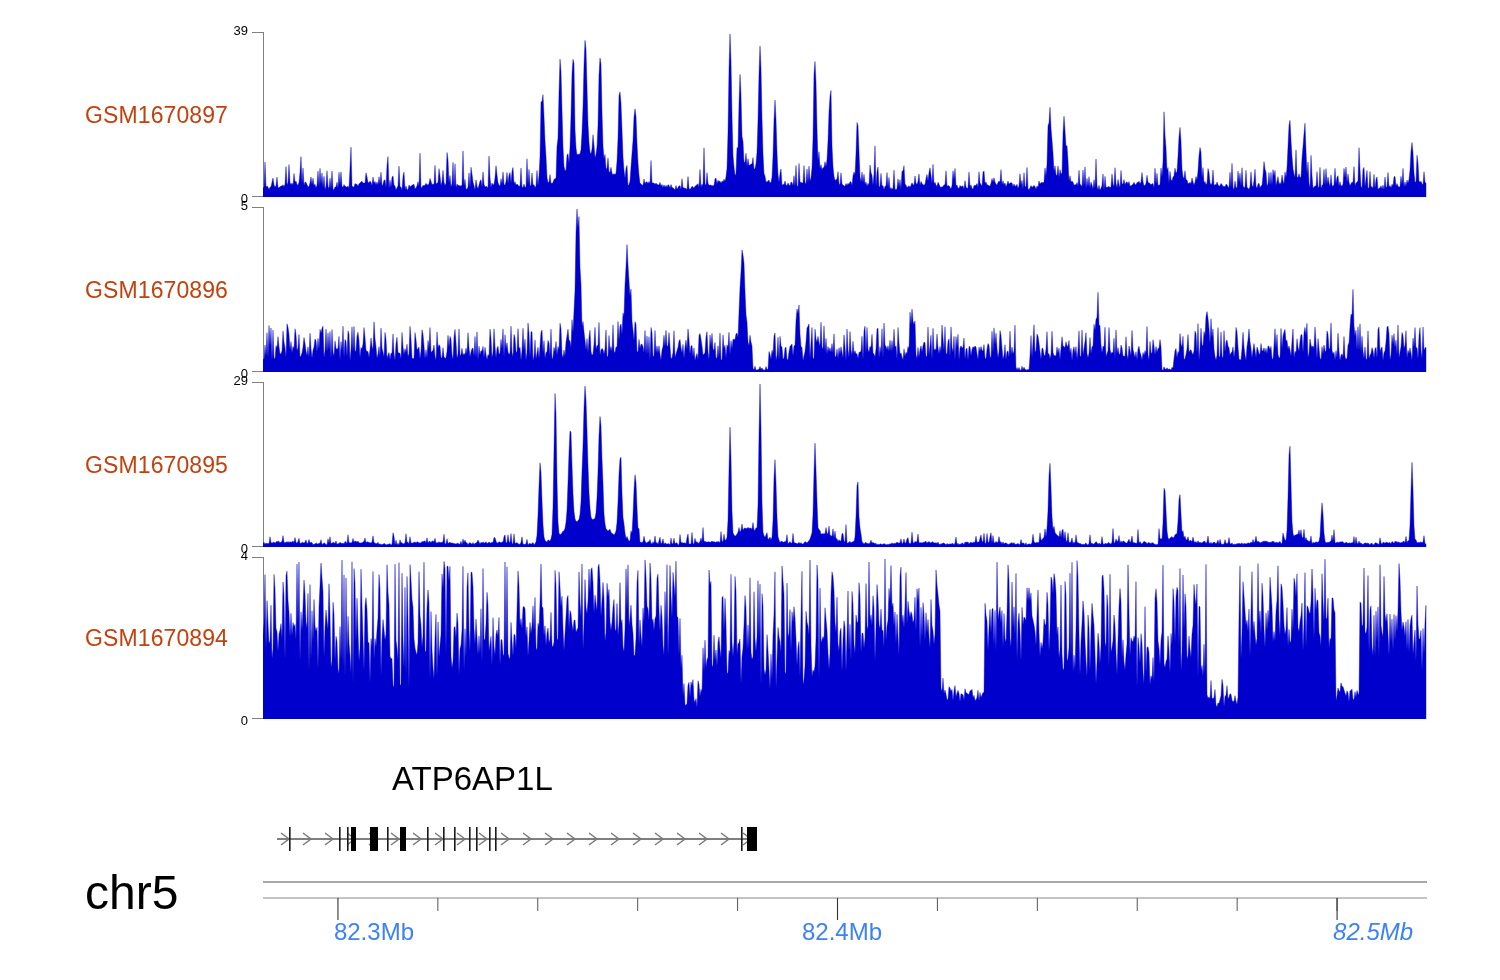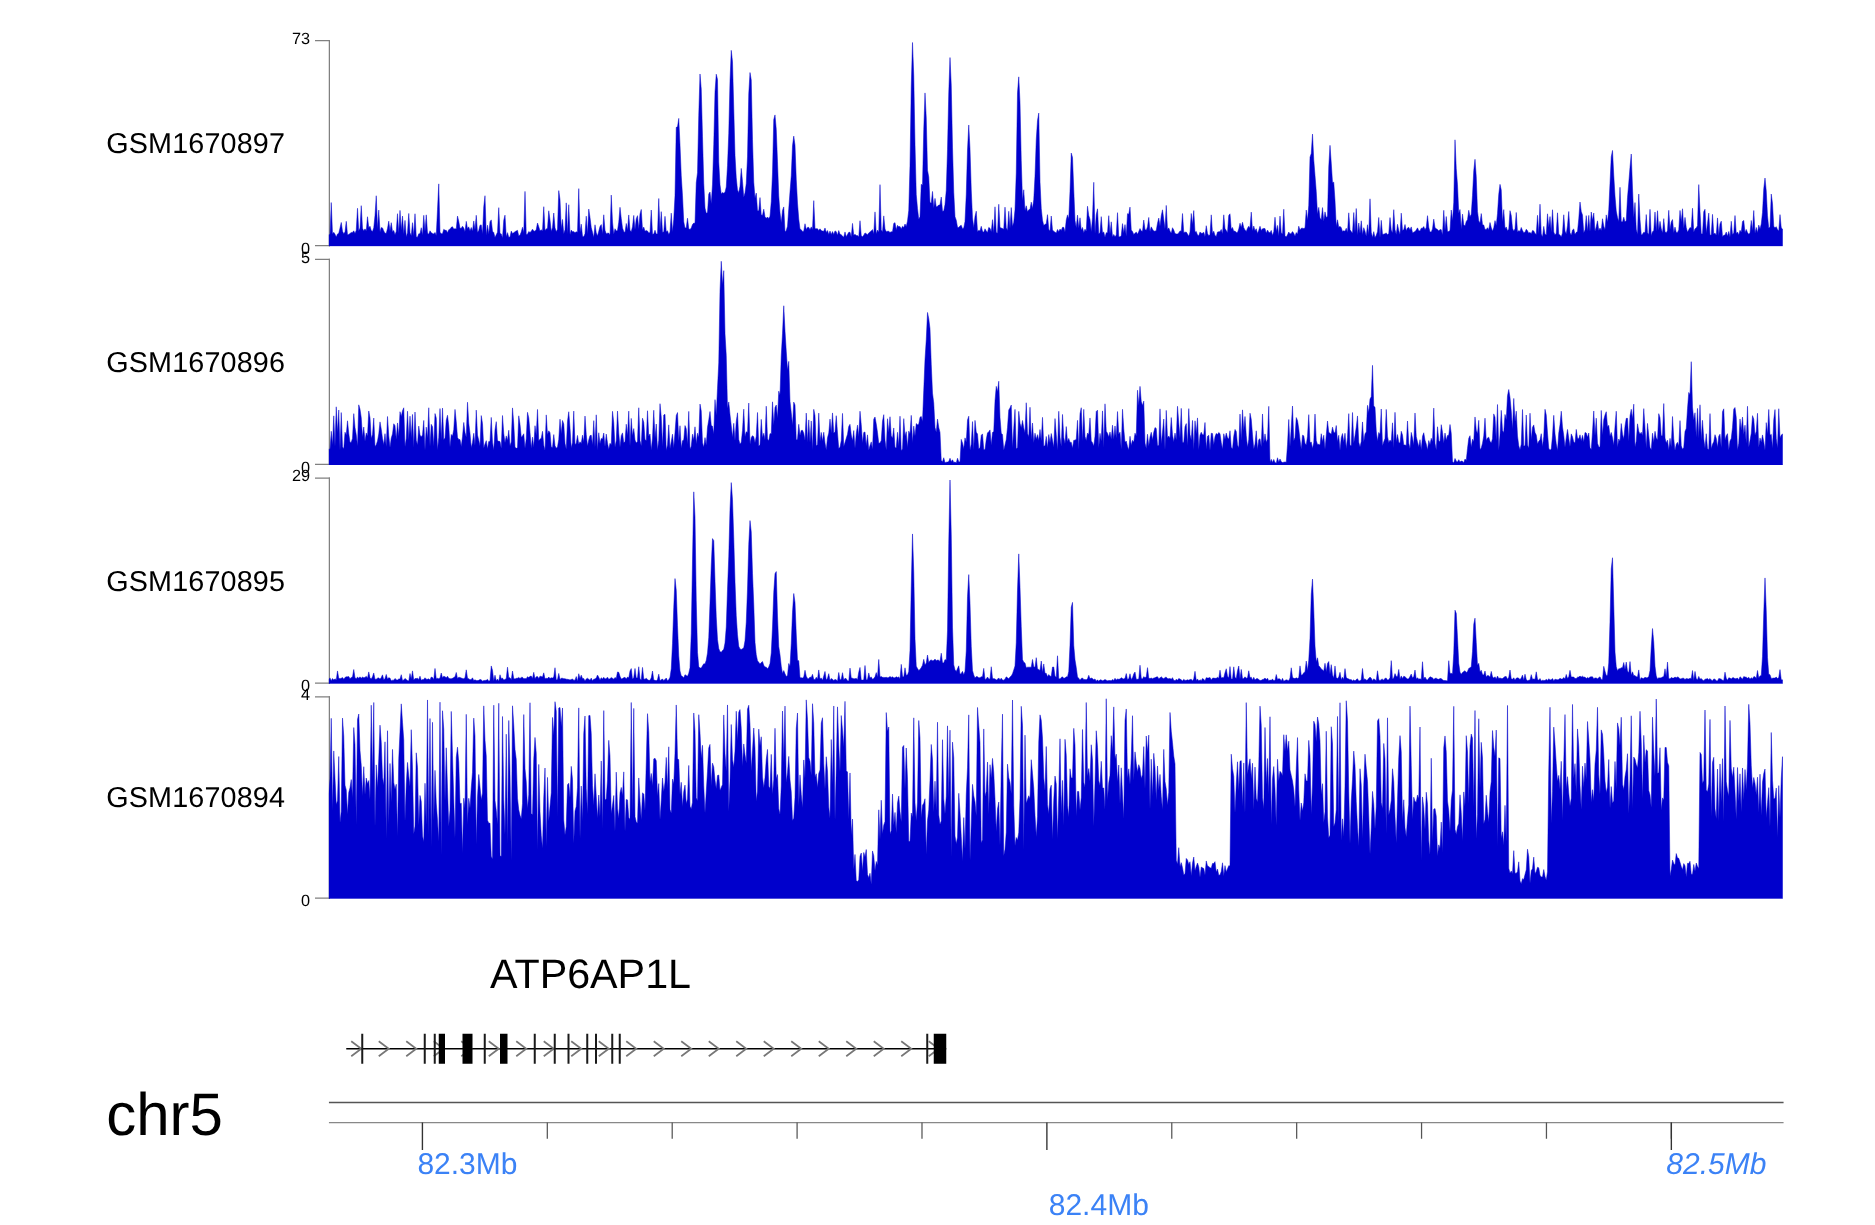--- a/index.html
+++ b/index.html
@@ -4,21 +4,21 @@
 <style>
   html,body{margin:0;padding:0;background:#ffffff;}
   body{width:1500px;height:980px;position:relative;
        font-family:"Liberation Sans", sans-serif;color:#000;overflow:hidden;}
 
   #browser{position:absolute;left:0;top:0;width:1500px;height:980px;}
 
   
   .track{position:absolute;left:0;width:1500px;}
   .track-label{position:absolute;right:1272px;top:50%;transform:translateY(-50%);
-               white-space:nowrap;font-size:23px;color:#000000;letter-spacing:.1px;}
+               white-space:nowrap;font-size:23px;color:#c2410c;letter-spacing:.1px;}
   .axis{position:absolute;left:263px;top:0;bottom:0;width:1px;background:#808080;}
   .axis-cap-top{position:absolute;left:252px;top:0;width:12px;height:1px;background:#808080;}
   .axis-cap-bottom{position:absolute;left:252px;bottom:0;width:12px;height:1px;background:#808080;}
   .tick-max{position:absolute;right:1252px;top:-9px;font-size:13px;color:#000;}
   .tick-min{position:absolute;right:1252px;bottom:-9px;font-size:13px;color:#000;}
   .plot{position:absolute;left:263px;top:0;right:73px;bottom:0;}
   .plot svg{display:block;width:100%;height:100%;}
 
   
   #gene-track{position:absolute;left:0;top:760px;width:1232px;height:100px;}
@@ -33,21 +33,21 @@
   .coord-text{position:absolute;top:40px;font-size:24px;color:#3b82f6;white-space:nowrap;
               transform:translateX(-4px);}
 </style>
 </head>
 <body>
 
 <div id="browser">
 
   <div class="track" id="track-0" style="top:32px;height:165px;">
     <div class="track-label">GSM1670897</div>
-    <div class="tick-max">73</div>
+    <div class="tick-max">39</div>
     <div class="tick-min">0</div>
     <div class="axis"></div>
     <div class="axis-cap-top"></div>
     <div class="axis-cap-bottom"></div>
     <div class="plot">
       <svg viewBox="0 0 1164 165" preserveAspectRatio="none">
         <path id="p0" fill="#0000CC" stroke="#0000CC" stroke-width="0.4" d="M 0 165 L 0.0 155.72 L 1.0 155.61 L 2.0 130.04 L 3.0 155.24 L 4.0 153.85 L 5.0 155.36 L 6.0 157.60 L 7.0 155.20 L 8.0 154.68 L 9.0 150.31 L 10.0 145.97 L 11.0 153.04 L 12.0 155.02 L 13.0 153.57 L 14.0 145.07 L 15.0 155.79 L 16.0 155.51 L 17.0 154.81 L 18.0 154.01 L 19.0 153.91 L 20.0 152.67 L 21.0 154.80 L 22.0 152.23 L 23.0 134.60 L 24.0 152.79 L 25.0 150.47 L 26.0 132.53 L 27.0 150.57 L 28.0 152.75 L 29.0 151.09 L 30.0 152.88 L 31.0 141.40 L 32.0 150.26 L 33.0 149.02 L 34.0 152.46 L 35.0 153.21 L 36.0 150.19 L 37.0 140.42 L 38.0 124.61 L 39.0 151.18 L 40.0 136.06 L 41.0 153.56 L 42.0 150.07 L 43.0 150.35 L 44.0 152.70 L 45.0 154.68 L 46.0 154.58 L 47.0 150.86 L 48.0 144.92 L 49.0 152.82 L 50.0 146.14 L 51.0 153.33 L 52.0 152.34 L 53.0 155.82 L 54.0 153.19 L 55.0 138.97 L 56.0 154.59 L 57.0 136.32 L 58.0 152.20 L 59.0 140.88 L 60.0 155.16 L 61.0 144.29 L 62.0 157.56 L 63.0 154.20 L 64.0 138.74 L 65.0 154.26 L 66.0 156.67 L 67.0 146.15 L 68.0 156.52 L 69.0 139.00 L 70.0 157.50 L 71.0 157.70 L 72.0 155.07 L 73.0 155.05 L 74.0 150.18 L 75.0 156.20 L 76.0 140.25 L 77.0 153.11 L 78.0 139.87 L 79.0 154.40 L 80.0 155.37 L 81.0 152.62 L 82.0 154.14 L 83.0 154.73 L 84.0 155.20 L 85.0 153.95 L 86.0 156.33 L 87.0 135.61 L 88.0 115.09 L 89.0 153.71 L 90.0 154.97 L 91.0 155.01 L 92.0 151.44 L 93.0 152.29 L 94.0 152.28 L 95.0 154.21 L 96.0 151.74 L 97.0 151.30 L 98.0 149.84 L 99.0 149.35 L 100.0 151.11 L 101.0 151.01 L 102.0 151.11 L 103.0 140.85 L 104.0 145.03 L 105.0 150.65 L 106.0 150.67 L 107.0 148.95 L 108.0 150.44 L 109.0 153.44 L 110.0 145.08 L 111.0 151.01 L 112.0 149.47 L 113.0 152.80 L 114.0 149.98 L 115.0 152.92 L 116.0 144.75 L 117.0 151.84 L 118.0 140.22 L 119.0 154.08 L 120.0 152.35 L 121.0 148.14 L 122.0 147.90 L 123.0 155.16 L 124.0 133.38 L 125.0 124.58 L 126.0 156.42 L 127.0 148.18 L 128.0 155.30 L 129.0 145.33 L 130.0 143.90 L 131.0 152.95 L 132.0 154.01 L 133.0 157.92 L 134.0 155.85 L 135.0 153.81 L 136.0 134.12 L 137.0 154.70 L 138.0 155.10 L 139.0 158.31 L 140.0 144.19 L 141.0 140.12 L 142.0 157.44 L 143.0 154.11 L 144.0 157.82 L 145.0 157.63 L 146.0 152.89 L 147.0 154.73 L 148.0 154.14 L 149.0 153.34 L 150.0 152.76 L 151.0 152.27 L 152.0 156.83 L 153.0 156.06 L 154.0 153.69 L 155.0 149.81 L 156.0 154.22 L 157.0 121.14 L 158.0 155.69 L 159.0 155.44 L 160.0 153.21 L 161.0 154.00 L 162.0 153.07 L 163.0 151.33 L 164.0 152.76 L 165.0 152.99 L 166.0 151.57 L 167.0 146.41 L 168.0 149.36 L 169.0 152.71 L 170.0 151.87 L 171.0 152.82 L 172.0 133.35 L 173.0 152.37 L 174.0 151.10 L 175.0 150.69 L 176.0 136.63 L 177.0 143.98 L 178.0 153.23 L 179.0 149.96 L 180.0 138.40 L 181.0 150.17 L 182.0 153.46 L 183.0 151.35 L 184.0 120.47 L 185.0 127.63 L 186.0 150.90 L 187.0 143.56 L 188.0 154.93 L 189.0 151.79 L 190.0 130.29 L 191.0 155.38 L 192.0 131.77 L 193.0 155.85 L 194.0 152.05 L 195.0 153.48 L 196.0 153.25 L 197.0 154.16 L 198.0 153.42 L 199.0 153.84 L 200.0 118.91 L 201.0 153.84 L 202.0 147.31 L 203.0 156.93 L 204.0 157.36 L 205.0 154.97 L 206.0 140.93 L 207.0 155.40 L 208.0 135.22 L 209.0 141.96 L 210.0 150.09 L 211.0 153.84 L 212.0 157.97 L 213.0 147.84 L 214.0 154.23 L 215.0 156.76 L 216.0 152.95 L 217.0 149.28 L 218.0 147.69 L 219.0 155.15 L 220.0 139.83 L 221.0 152.20 L 222.0 155.08 L 223.0 154.52 L 224.0 154.47 L 225.0 156.00 L 226.0 124.05 L 227.0 145.58 L 228.0 155.46 L 229.0 150.95 L 230.0 152.73 L 231.0 152.44 L 232.0 145.77 L 233.0 133.80 L 234.0 142.74 L 235.0 150.43 L 236.0 153.16 L 237.0 154.09 L 238.0 146.78 L 239.0 152.26 L 240.0 139.95 L 241.0 152.16 L 242.0 153.33 L 243.0 149.41 L 244.0 140.32 L 245.0 151.62 L 246.0 143.00 L 247.0 140.52 L 248.0 151.18 L 249.0 139.19 L 250.0 135.55 L 251.0 151.77 L 252.0 149.64 L 253.0 153.04 L 254.0 152.31 L 255.0 152.80 L 256.0 154.38 L 257.0 153.99 L 258.0 136.01 L 259.0 155.44 L 260.0 155.26 L 261.0 152.14 L 262.0 155.28 L 263.0 155.19 L 264.0 126.81 L 265.0 152.62 L 266.0 137.31 L 267.0 153.82 L 268.0 153.59 L 269.0 141.04 L 270.0 153.38 L 271.0 152.61 L 272.0 155.67 L 273.0 153.66 L 274.0 138.50 L 275.0 153.52 L 276.0 143.49 L 277.0 124.51 L 278.0 69.89 L 279.0 69.49 L 280.0 62.71 L 281.0 83.98 L 282.0 108.67 L 283.0 124.59 L 284.0 145.45 L 285.0 150.48 L 286.0 150.18 L 287.0 142.57 L 288.0 151.06 L 289.0 151.54 L 290.0 150.36 L 291.0 147.58 L 292.0 146.49 L 293.0 146.57 L 294.0 114.22 L 295.0 106.15 L 296.0 60.27 L 297.0 27.18 L 298.0 39.28 L 299.0 77.36 L 300.0 114.57 L 301.0 134.48 L 302.0 138.67 L 303.0 138.07 L 304.0 123.25 L 305.0 121.63 L 306.0 131.09 L 307.0 115.30 L 308.0 83.70 L 309.0 41.49 L 310.0 27.36 L 311.0 31.51 L 312.0 97.57 L 313.0 115.87 L 314.0 123.11 L 315.0 121.95 L 316.0 122.50 L 317.0 121.78 L 318.0 117.61 L 319.0 100.48 L 320.0 74.79 L 321.0 32.88 L 322.0 8.29 L 323.0 17.34 L 324.0 54.64 L 325.0 92.29 L 326.0 110.28 L 327.0 119.97 L 328.0 122.12 L 329.0 117.06 L 330.0 102.71 L 331.0 113.11 L 332.0 125.82 L 333.0 122.18 L 334.0 114.79 L 335.0 93.50 L 336.0 43.07 L 337.0 26.03 L 338.0 31.96 L 339.0 79.74 L 340.0 113.68 L 341.0 126.64 L 342.0 122.49 L 343.0 136.65 L 344.0 136.55 L 345.0 126.06 L 346.0 140.00 L 347.0 140.14 L 348.0 135.33 L 349.0 141.35 L 350.0 142.66 L 351.0 141.62 L 352.0 142.81 L 353.0 141.08 L 354.0 129.37 L 355.0 106.33 L 356.0 63.60 L 357.0 59.93 L 358.0 71.48 L 359.0 97.43 L 360.0 124.76 L 361.0 138.14 L 362.0 146.25 L 363.0 136.37 L 364.0 133.54 L 365.0 153.44 L 366.0 152.41 L 367.0 148.96 L 368.0 135.09 L 369.0 121.48 L 370.0 108.61 L 371.0 84.68 L 372.0 76.89 L 373.0 84.14 L 374.0 111.30 L 375.0 130.46 L 376.0 143.20 L 377.0 151.22 L 378.0 151.80 L 379.0 153.16 L 380.0 152.95 L 381.0 147.00 L 382.0 151.63 L 383.0 149.90 L 384.0 149.85 L 385.0 151.81 L 386.0 149.51 L 387.0 151.55 L 388.0 128.51 L 389.0 150.96 L 390.0 150.90 L 391.0 150.96 L 392.0 152.47 L 393.0 151.04 L 394.0 152.41 L 395.0 152.87 L 396.0 152.96 L 397.0 150.38 L 398.0 153.92 L 399.0 152.44 L 400.0 155.53 L 401.0 152.84 L 402.0 155.61 L 403.0 153.25 L 404.0 155.52 L 405.0 152.73 L 406.0 153.31 L 407.0 156.19 L 408.0 152.47 L 409.0 155.42 L 410.0 155.85 L 411.0 156.73 L 412.0 157.85 L 413.0 153.54 L 414.0 157.44 L 415.0 155.57 L 416.0 153.89 L 417.0 153.80 L 418.0 157.55 L 419.0 146.71 L 420.0 156.27 L 421.0 155.45 L 422.0 156.44 L 423.0 156.39 L 424.0 157.60 L 425.0 144.59 L 426.0 156.55 L 427.0 157.44 L 428.0 156.10 L 429.0 154.36 L 430.0 154.94 L 431.0 155.88 L 432.0 154.30 L 433.0 153.59 L 434.0 152.72 L 435.0 151.65 L 436.0 155.21 L 437.0 137.51 L 438.0 155.20 L 439.0 152.04 L 440.0 153.82 L 441.0 115.72 L 442.0 151.79 L 443.0 153.55 L 444.0 140.70 L 445.0 151.20 L 446.0 153.40 L 447.0 153.04 L 448.0 152.93 L 449.0 153.93 L 450.0 153.40 L 451.0 153.45 L 452.0 146.72 L 453.0 146.11 L 454.0 151.70 L 455.0 148.28 L 456.0 149.39 L 457.0 149.23 L 458.0 151.19 L 459.0 148.99 L 460.0 149.97 L 461.0 147.21 L 462.0 149.16 L 463.0 144.83 L 464.0 136.33 L 465.0 100.26 L 466.0 36.96 L 467.0 2.00 L 468.0 28.66 L 469.0 83.47 L 470.0 123.65 L 471.0 134.82 L 472.0 143.38 L 473.0 141.42 L 474.0 115.46 L 475.0 116.29 L 476.0 71.76 L 477.0 42.33 L 478.0 62.34 L 479.0 104.14 L 480.0 109.59 L 481.0 130.15 L 482.0 130.33 L 483.0 121.16 L 484.0 134.32 L 485.0 126.71 L 486.0 133.62 L 487.0 133.00 L 488.0 132.00 L 489.0 131.95 L 490.0 125.63 L 491.0 137.01 L 492.0 136.85 L 493.0 131.57 L 494.0 120.42 L 495.0 87.76 L 496.0 42.36 L 497.0 14.04 L 498.0 36.16 L 499.0 85.69 L 500.0 121.74 L 501.0 141.35 L 502.0 144.14 L 503.0 149.73 L 504.0 149.99 L 505.0 148.72 L 506.0 148.23 L 507.0 150.93 L 508.0 150.32 L 509.0 145.21 L 510.0 123.64 L 511.0 88.01 L 512.0 67.98 L 513.0 87.18 L 514.0 119.94 L 515.0 142.35 L 516.0 150.25 L 517.0 141.15 L 518.0 136.94 L 519.0 153.36 L 520.0 152.24 L 521.0 152.72 L 522.0 149.04 L 523.0 153.07 L 524.0 153.85 L 525.0 151.00 L 526.0 152.81 L 527.0 154.01 L 528.0 149.90 L 529.0 150.65 L 530.0 153.48 L 531.0 143.74 L 532.0 154.43 L 533.0 133.44 L 534.0 153.73 L 535.0 154.52 L 536.0 131.39 L 537.0 150.06 L 538.0 150.40 L 539.0 150.78 L 540.0 151.31 L 541.0 133.70 L 542.0 150.17 L 543.0 152.36 L 544.0 137.02 L 545.0 150.57 L 546.0 134.06 L 547.0 149.29 L 548.0 145.86 L 549.0 135.89 L 550.0 106.37 L 551.0 42.24 L 552.0 29.48 L 553.0 50.16 L 554.0 96.43 L 555.0 128.69 L 556.0 119.81 L 557.0 136.61 L 558.0 132.64 L 559.0 137.46 L 560.0 135.86 L 561.0 135.42 L 562.0 129.74 L 563.0 134.84 L 564.0 127.79 L 565.0 108.83 L 566.0 79.71 L 567.0 64.39 L 568.0 58.47 L 569.0 113.49 L 570.0 134.82 L 571.0 144.19 L 572.0 148.49 L 573.0 147.46 L 574.0 147.16 L 575.0 139.74 L 576.0 151.39 L 577.0 153.04 L 578.0 140.80 L 579.0 151.97 L 580.0 153.05 L 581.0 153.79 L 582.0 154.33 L 583.0 151.56 L 584.0 153.39 L 585.0 151.28 L 586.0 152.39 L 587.0 149.86 L 588.0 149.85 L 589.0 153.52 L 590.0 144.02 L 591.0 139.91 L 592.0 143.11 L 593.0 120.94 L 594.0 90.45 L 595.0 93.92 L 596.0 119.53 L 597.0 144.49 L 598.0 150.11 L 599.0 140.10 L 600.0 150.61 L 601.0 142.26 L 602.0 152.14 L 603.0 149.95 L 604.0 154.17 L 605.0 151.33 L 606.0 153.09 L 607.0 132.98 L 608.0 140.46 L 609.0 143.56 L 610.0 153.39 L 611.0 142.14 L 612.0 113.83 L 613.0 155.04 L 614.0 139.83 L 615.0 135.06 L 616.0 155.17 L 617.0 153.93 L 618.0 141.31 L 619.0 154.27 L 620.0 153.55 L 621.0 157.83 L 622.0 154.20 L 623.0 154.12 L 624.0 140.54 L 625.0 155.27 L 626.0 145.46 L 627.0 157.51 L 628.0 155.57 L 629.0 157.47 L 630.0 156.05 L 631.0 138.14 L 632.0 157.16 L 633.0 157.64 L 634.0 156.39 L 635.0 146.91 L 636.0 154.46 L 637.0 147.69 L 638.0 156.93 L 639.0 138.90 L 640.0 139.31 L 641.0 133.66 L 642.0 152.01 L 643.0 153.17 L 644.0 155.54 L 645.0 154.65 L 646.0 153.68 L 647.0 155.45 L 648.0 153.26 L 649.0 150.85 L 650.0 152.79 L 651.0 152.95 L 652.0 144.03 L 653.0 151.50 L 654.0 152.26 L 655.0 149.46 L 656.0 141.94 L 657.0 153.44 L 658.0 149.48 L 659.0 151.36 L 660.0 152.87 L 661.0 152.97 L 662.0 152.38 L 663.0 146.53 L 664.0 142.48 L 665.0 149.01 L 666.0 140.61 L 667.0 135.85 L 668.0 143.36 L 669.0 151.25 L 670.0 132.33 L 671.0 151.83 L 672.0 150.28 L 673.0 152.98 L 674.0 154.58 L 675.0 150.17 L 676.0 152.04 L 677.0 154.87 L 678.0 155.15 L 679.0 155.11 L 680.0 154.41 L 681.0 152.73 L 682.0 152.95 L 683.0 138.83 L 684.0 153.93 L 685.0 153.73 L 686.0 153.66 L 687.0 155.28 L 688.0 157.06 L 689.0 153.55 L 690.0 138.79 L 691.0 147.79 L 692.0 136.46 L 693.0 153.71 L 694.0 153.10 L 695.0 155.99 L 696.0 156.54 L 697.0 153.56 L 698.0 154.55 L 699.0 154.52 L 700.0 153.84 L 701.0 157.34 L 702.0 148.57 L 703.0 154.71 L 704.0 156.62 L 705.0 155.55 L 706.0 139.88 L 707.0 154.87 L 708.0 152.90 L 709.0 156.32 L 710.0 157.16 L 711.0 153.62 L 712.0 153.38 L 713.0 153.34 L 714.0 151.58 L 715.0 155.28 L 716.0 139.86 L 717.0 150.77 L 718.0 152.40 L 719.0 154.16 L 720.0 140.36 L 721.0 139.06 L 722.0 151.45 L 723.0 149.95 L 724.0 152.97 L 725.0 152.87 L 726.0 153.92 L 727.0 154.03 L 728.0 151.20 L 729.0 146.58 L 730.0 150.06 L 731.0 145.79 L 732.0 150.13 L 733.0 151.92 L 734.0 153.23 L 735.0 150.50 L 736.0 148.98 L 737.0 150.30 L 738.0 137.68 L 739.0 152.80 L 740.0 148.82 L 741.0 152.67 L 742.0 150.99 L 743.0 154.75 L 744.0 152.28 L 745.0 149.00 L 746.0 152.34 L 747.0 151.05 L 748.0 150.77 L 749.0 150.88 L 750.0 154.52 L 751.0 152.03 L 752.0 153.89 L 753.0 154.27 L 754.0 152.34 L 755.0 156.45 L 756.0 153.42 L 757.0 141.73 L 758.0 153.21 L 759.0 148.36 L 760.0 156.89 L 761.0 140.82 L 762.0 154.48 L 763.0 154.96 L 764.0 135.36 L 765.0 156.50 L 766.0 157.66 L 767.0 155.85 L 768.0 153.60 L 769.0 155.22 L 770.0 154.77 L 771.0 153.28 L 772.0 154.69 L 773.0 156.95 L 774.0 154.06 L 775.0 155.33 L 776.0 148.96 L 777.0 152.19 L 778.0 150.60 L 779.0 150.50 L 780.0 150.82 L 781.0 150.34 L 782.0 136.03 L 783.0 144.31 L 784.0 132.28 L 785.0 93.76 L 786.0 90.81 L 787.0 75.27 L 788.0 95.79 L 789.0 108.34 L 790.0 121.20 L 791.0 139.48 L 792.0 133.90 L 793.0 142.48 L 794.0 143.70 L 795.0 134.07 L 796.0 145.13 L 797.0 137.50 L 798.0 142.01 L 799.0 141.00 L 800.0 101.49 L 801.0 84.26 L 802.0 98.46 L 803.0 114.05 L 804.0 113.73 L 805.0 128.49 L 806.0 149.20 L 807.0 143.85 L 808.0 149.94 L 809.0 149.05 L 810.0 150.13 L 811.0 153.27 L 812.0 152.51 L 813.0 153.03 L 814.0 150.62 L 815.0 154.06 L 816.0 138.25 L 817.0 151.88 L 818.0 153.28 L 819.0 154.59 L 820.0 138.03 L 821.0 153.83 L 822.0 134.83 L 823.0 156.18 L 824.0 146.40 L 825.0 154.82 L 826.0 144.63 L 827.0 155.82 L 828.0 150.14 L 829.0 153.00 L 830.0 157.08 L 831.0 147.81 L 832.0 155.76 L 833.0 127.07 L 834.0 153.88 L 835.0 157.93 L 836.0 153.31 L 837.0 158.26 L 838.0 156.19 L 839.0 153.40 L 840.0 141.97 L 841.0 158.22 L 842.0 144.27 L 843.0 155.49 L 844.0 155.30 L 845.0 154.95 L 846.0 154.30 L 847.0 155.83 L 848.0 154.71 L 849.0 142.06 L 850.0 152.08 L 851.0 154.49 L 852.0 135.73 L 853.0 151.58 L 854.0 155.69 L 855.0 147.42 L 856.0 152.39 L 857.0 155.63 L 858.0 138.50 L 859.0 152.35 L 860.0 151.76 L 861.0 147.55 L 862.0 152.69 L 863.0 150.45 L 864.0 149.86 L 865.0 152.00 L 866.0 149.52 L 867.0 154.11 L 868.0 153.82 L 869.0 153.26 L 870.0 152.04 L 871.0 150.28 L 872.0 152.61 L 873.0 152.74 L 874.0 150.53 L 875.0 150.59 L 876.0 149.24 L 877.0 151.87 L 878.0 149.91 L 879.0 140.54 L 880.0 149.77 L 881.0 153.67 L 882.0 153.50 L 883.0 151.15 L 884.0 143.29 L 885.0 150.15 L 886.0 150.94 L 887.0 151.55 L 888.0 152.86 L 889.0 151.64 L 890.0 151.75 L 891.0 156.04 L 892.0 136.24 L 893.0 152.31 L 894.0 141.21 L 895.0 153.17 L 896.0 153.21 L 897.0 152.40 L 898.0 136.01 L 899.0 144.63 L 900.0 129.80 L 901.0 79.85 L 902.0 102.99 L 903.0 115.82 L 904.0 138.59 L 905.0 135.63 L 906.0 151.36 L 907.0 139.31 L 908.0 147.87 L 909.0 148.76 L 910.0 145.14 L 911.0 143.73 L 912.0 136.21 L 913.0 141.32 L 914.0 139.39 L 915.0 124.29 L 916.0 104.53 L 917.0 95.42 L 918.0 109.37 L 919.0 137.12 L 920.0 144.71 L 921.0 146.41 L 922.0 138.84 L 923.0 147.71 L 924.0 148.02 L 925.0 151.52 L 926.0 151.59 L 927.0 150.18 L 928.0 151.71 L 929.0 145.98 L 930.0 149.99 L 931.0 152.94 L 932.0 150.18 L 933.0 144.47 L 934.0 148.35 L 935.0 138.88 L 936.0 123.48 L 937.0 115.49 L 938.0 120.02 L 939.0 145.70 L 940.0 135.67 L 941.0 150.84 L 942.0 149.54 L 943.0 152.50 L 944.0 151.30 L 945.0 136.53 L 946.0 140.39 L 947.0 150.55 L 948.0 153.02 L 949.0 151.07 L 950.0 137.97 L 951.0 153.71 L 952.0 152.35 L 953.0 153.20 L 954.0 149.96 L 955.0 152.49 L 956.0 154.16 L 957.0 153.82 L 958.0 151.38 L 959.0 152.54 L 960.0 154.69 L 961.0 153.88 L 962.0 155.01 L 963.0 152.34 L 964.0 152.73 L 965.0 154.70 L 966.0 155.63 L 967.0 140.25 L 968.0 155.13 L 969.0 131.35 L 970.0 155.21 L 971.0 157.58 L 972.0 149.11 L 973.0 155.40 L 974.0 155.94 L 975.0 139.05 L 976.0 150.02 L 977.0 141.26 L 978.0 153.83 L 979.0 135.79 L 980.0 153.57 L 981.0 156.05 L 982.0 154.58 L 983.0 138.25 L 984.0 155.49 L 985.0 156.06 L 986.0 157.61 L 987.0 154.36 L 988.0 139.82 L 989.0 152.88 L 990.0 155.20 L 991.0 148.40 L 992.0 137.19 L 993.0 154.13 L 994.0 156.22 L 995.0 152.05 L 996.0 151.13 L 997.0 155.64 L 998.0 153.88 L 999.0 153.16 L 1000.0 143.15 L 1001.0 129.61 L 1002.0 137.18 L 1003.0 139.94 L 1004.0 154.11 L 1005.0 151.90 L 1006.0 140.51 L 1007.0 153.15 L 1008.0 140.30 L 1009.0 153.33 L 1010.0 137.60 L 1011.0 144.35 L 1012.0 138.43 L 1013.0 153.19 L 1014.0 149.30 L 1015.0 144.68 L 1016.0 152.43 L 1017.0 150.45 L 1018.0 152.46 L 1019.0 142.99 L 1020.0 148.98 L 1021.0 151.71 L 1022.0 139.90 L 1023.0 145.71 L 1024.0 135.88 L 1025.0 114.53 L 1026.0 93.42 L 1027.0 88.36 L 1028.0 108.10 L 1029.0 124.75 L 1030.0 136.79 L 1031.0 142.07 L 1032.0 145.15 L 1033.0 117.84 L 1034.0 145.29 L 1035.0 145.56 L 1036.0 141.79 L 1037.0 145.65 L 1038.0 144.47 L 1039.0 125.98 L 1040.0 114.44 L 1041.0 101.87 L 1042.0 91.20 L 1043.0 118.40 L 1044.0 142.22 L 1045.0 130.06 L 1046.0 151.34 L 1047.0 155.64 L 1048.0 123.24 L 1049.0 143.59 L 1050.0 155.91 L 1051.0 155.37 L 1052.0 153.77 L 1053.0 154.24 L 1054.0 139.64 L 1055.0 154.14 L 1056.0 155.64 L 1057.0 135.46 L 1058.0 156.54 L 1059.0 153.32 L 1060.0 152.59 L 1061.0 137.58 L 1062.0 153.26 L 1063.0 136.59 L 1064.0 152.23 L 1065.0 145.09 L 1066.0 150.99 L 1067.0 154.48 L 1068.0 142.90 L 1069.0 153.18 L 1070.0 154.49 L 1071.0 152.45 L 1072.0 136.25 L 1073.0 151.67 L 1074.0 145.59 L 1075.0 143.65 L 1076.0 154.17 L 1077.0 149.69 L 1078.0 154.09 L 1079.0 153.93 L 1080.0 151.92 L 1081.0 136.35 L 1082.0 145.54 L 1083.0 135.01 L 1084.0 150.84 L 1085.0 141.91 L 1086.0 150.08 L 1087.0 153.75 L 1088.0 151.86 L 1089.0 149.97 L 1090.0 150.63 L 1091.0 134.58 L 1092.0 153.78 L 1093.0 151.02 L 1094.0 150.30 L 1095.0 148.51 L 1096.0 115.68 L 1097.0 137.14 L 1098.0 154.98 L 1099.0 155.20 L 1100.0 137.43 L 1101.0 135.42 L 1102.0 154.44 L 1103.0 146.81 L 1104.0 138.46 L 1105.0 156.24 L 1106.0 155.72 L 1107.0 139.47 L 1108.0 155.24 L 1109.0 154.51 L 1110.0 156.17 L 1111.0 142.36 L 1112.0 156.58 L 1113.0 147.21 L 1114.0 144.92 L 1115.0 157.31 L 1116.0 156.25 L 1117.0 156.09 L 1118.0 153.67 L 1119.0 156.92 L 1120.0 153.20 L 1121.0 157.72 L 1122.0 145.00 L 1123.0 155.62 L 1124.0 154.46 L 1125.0 140.43 L 1126.0 154.88 L 1127.0 153.57 L 1128.0 155.99 L 1129.0 152.25 L 1130.0 153.86 L 1131.0 145.12 L 1132.0 144.32 L 1133.0 154.25 L 1134.0 151.52 L 1135.0 154.07 L 1136.0 155.36 L 1137.0 154.37 L 1138.0 144.36 L 1139.0 152.61 L 1140.0 136.40 L 1141.0 154.66 L 1142.0 149.96 L 1143.0 154.17 L 1144.0 148.09 L 1145.0 151.27 L 1146.0 147.24 L 1147.0 137.96 L 1148.0 118.90 L 1149.0 110.42 L 1150.0 120.82 L 1151.0 140.65 L 1152.0 150.32 L 1153.0 149.79 L 1154.0 123.23 L 1155.0 130.88 L 1156.0 149.07 L 1157.0 150.27 L 1158.0 149.31 L 1159.0 151.68 L 1160.0 152.83 L 1161.0 139.69 L 1162.0 150.29 L 1163.0 151.22 L 1163 165 Z"></path>
       </svg>
     </div>
   </div>
@@ -157,17 +157,17 @@
           <line x1="774.33476394849" y1="20" x2="774.33476394849" y2="33" stroke="#555" stroke-width="1"></line>
           <line x1="874.2489270385971" y1="20" x2="874.2489270385971" y2="33" stroke="#555" stroke-width="1"></line>
           <line x1="974.1630901287751" y1="20" x2="974.1630901287751" y2="33" stroke="#555" stroke-width="1"></line>
           <line x1="1074.0772532188823" y1="20" x2="1074.0772532188823" y2="33" stroke="#555" stroke-width="1"></line>
           <line x1="74.9356223175981" y1="20" x2="74.9356223175981" y2="42" stroke="#333" stroke-width="1.1"></line>
           <line x1="574.5064377682756" y1="20" x2="574.5064377682756" y2="42" stroke="#333" stroke-width="1.1"></line>
           <line x1="1074.0772532188823" y1="20" x2="1074.0772532188823" y2="42" stroke="#333" stroke-width="1.1"></line>
         </g>
     </svg>
     <span class="coord-text" id="ct0" style="left: 74.9356px;">82.3Mb</span>
-    <span class="coord-text" id="ct1" style="left: 580px; margin-top: 33px;">82.4Mb</span>
+    <span class="coord-text" id="ct1" style="left: 543px;">82.4Mb</span>
     <span class="coord-text" id="ct2" style="left: 1074.08px; font-style: italic;">82.5Mb</span>
   </div>
 
 </div>
 
 </body></html>

